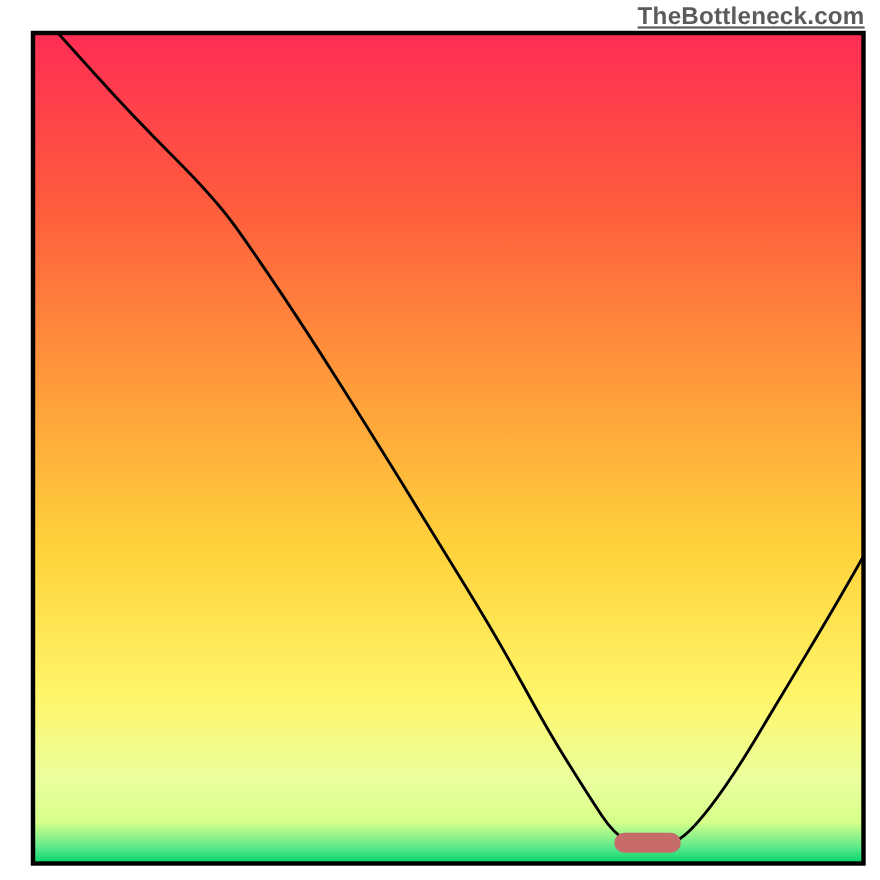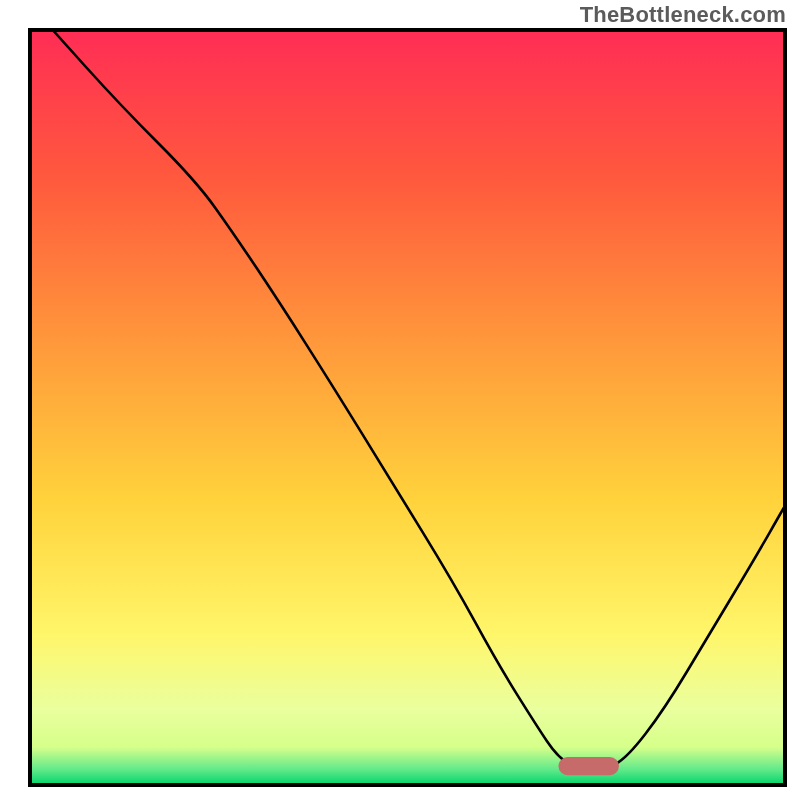--- a/index.html
+++ b/index.html
@@ -17,20 +17,21 @@
   }
   .watermark {
     position: absolute;
     top: 2px;
     right: 14px;
     font-size: 22px;
     font-weight: bold;
     color: #5b5b5b;
     letter-spacing: 0.2px;
     z-index: 10;
+    text-decoration: underline;
   }
   svg {
     display: block;
   }
 </style>
 </head>
 <body>
 
 <div class="chart-container">
   <div class="watermark">TheBottleneck.com</div>

